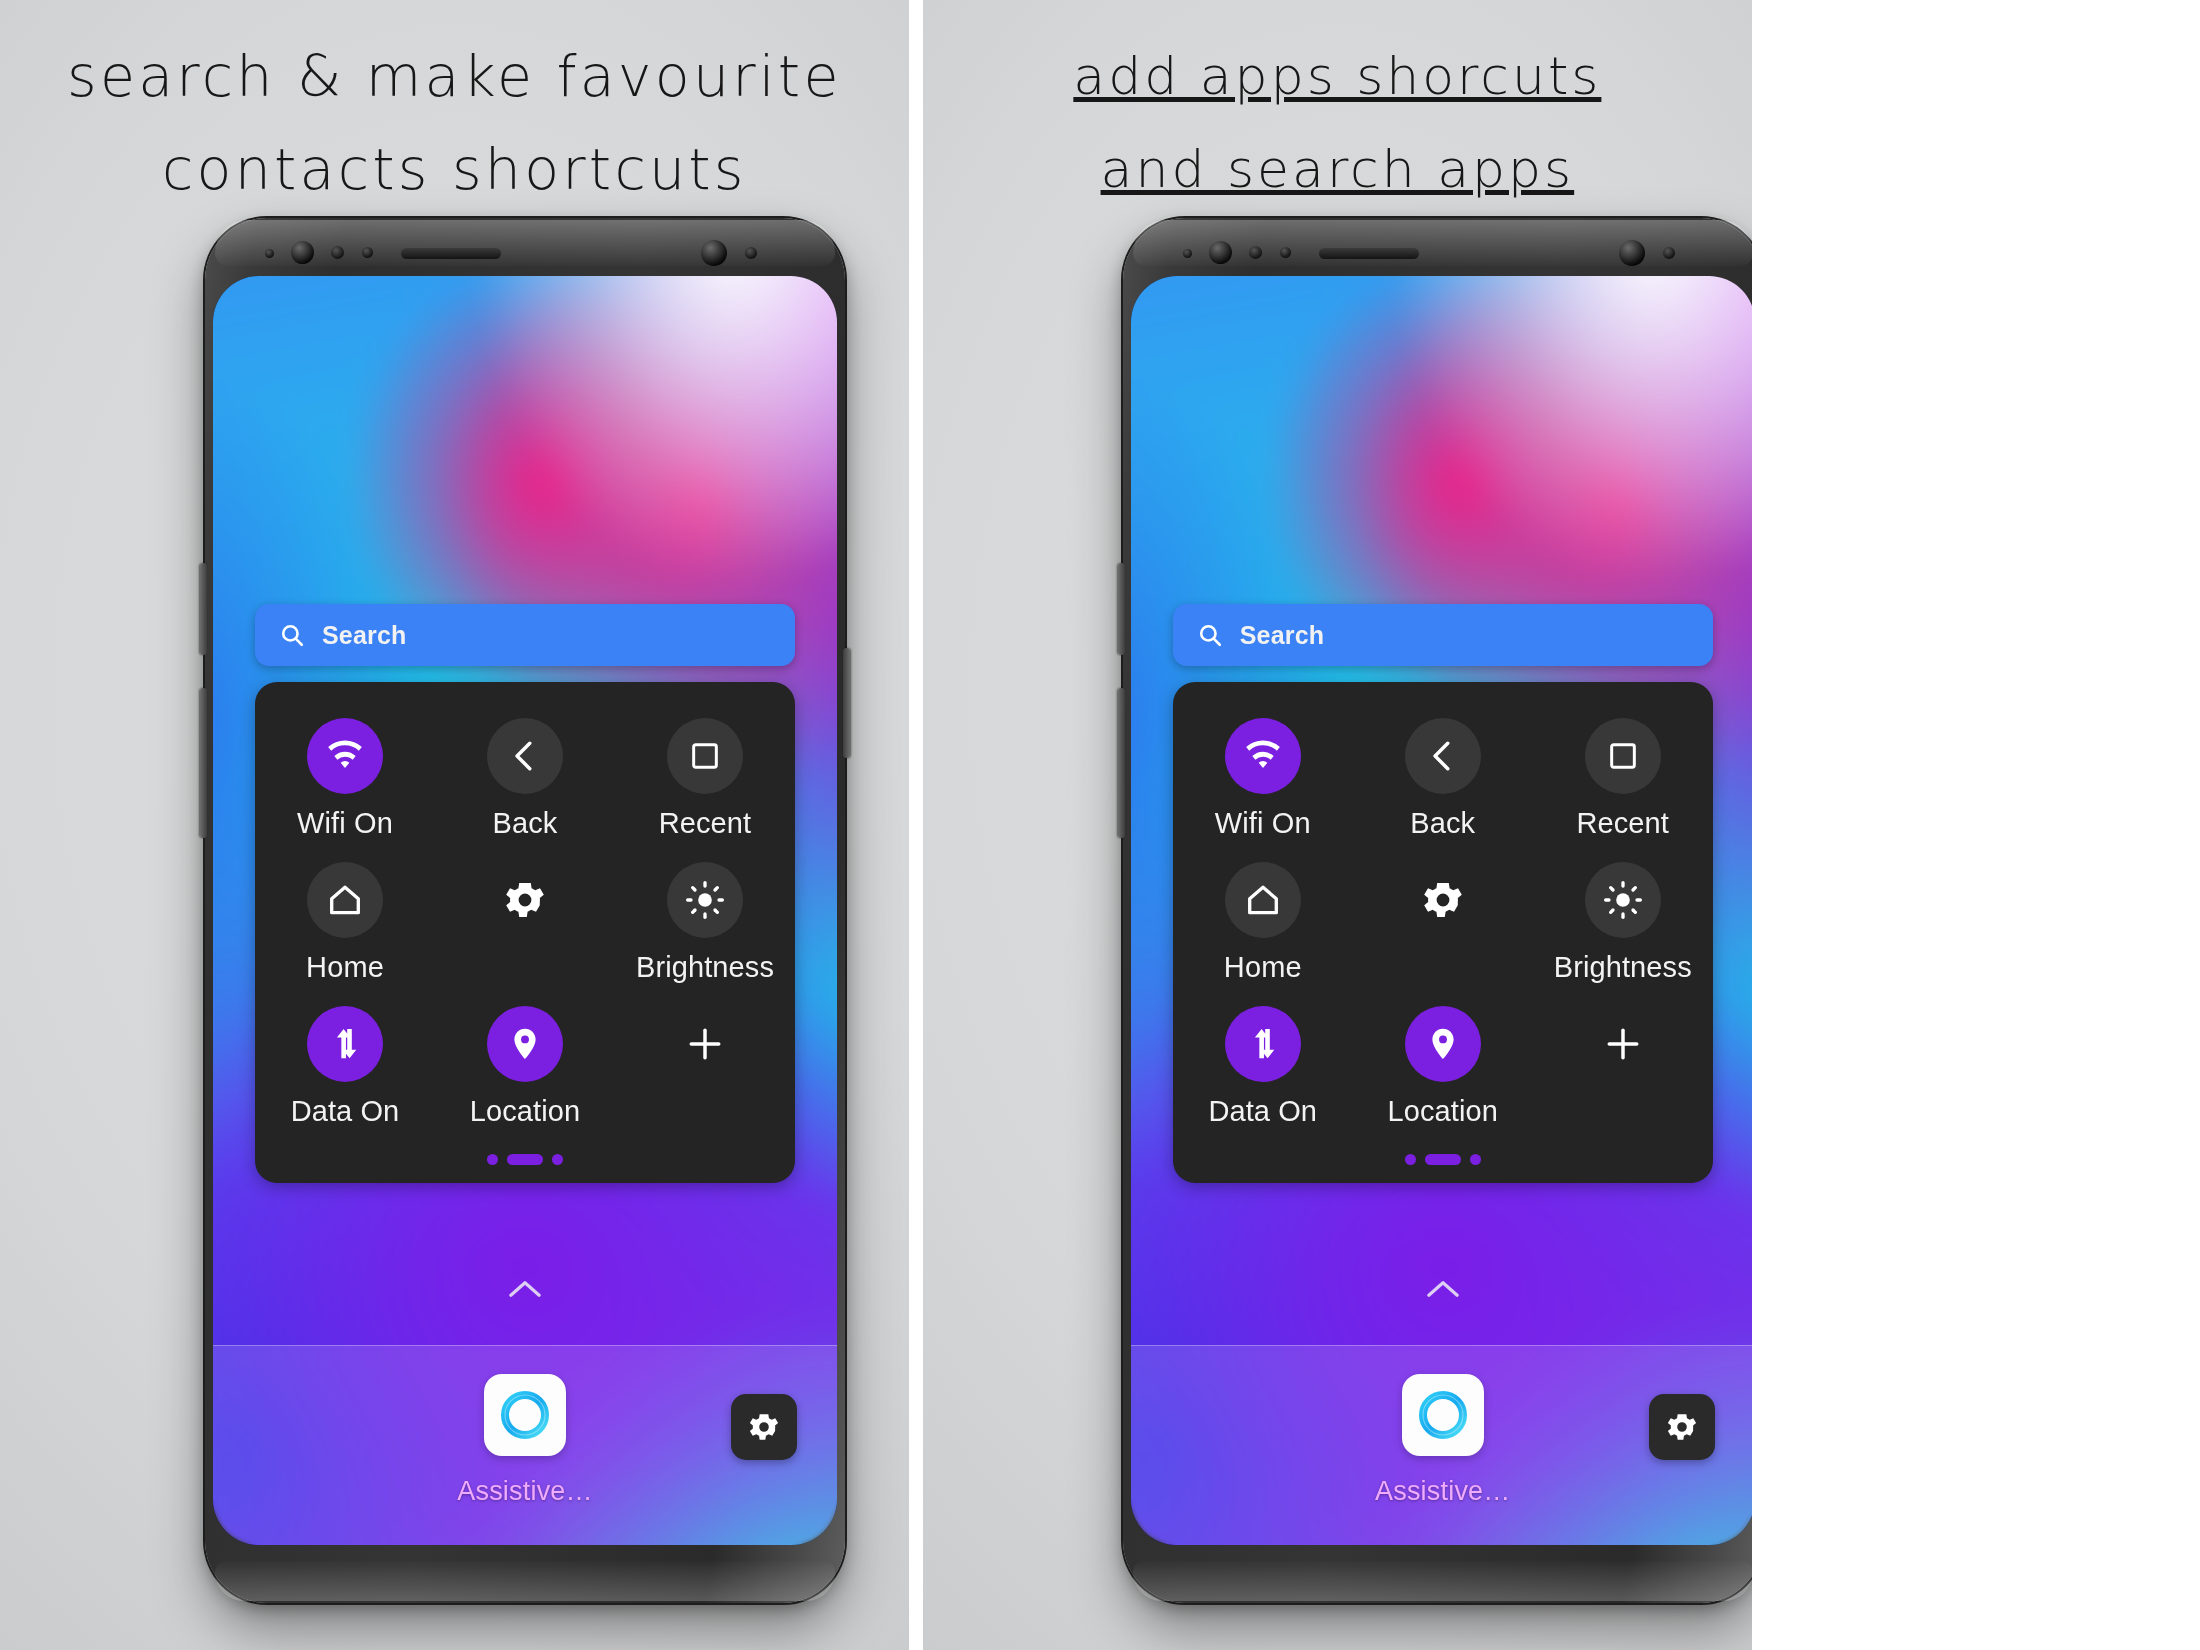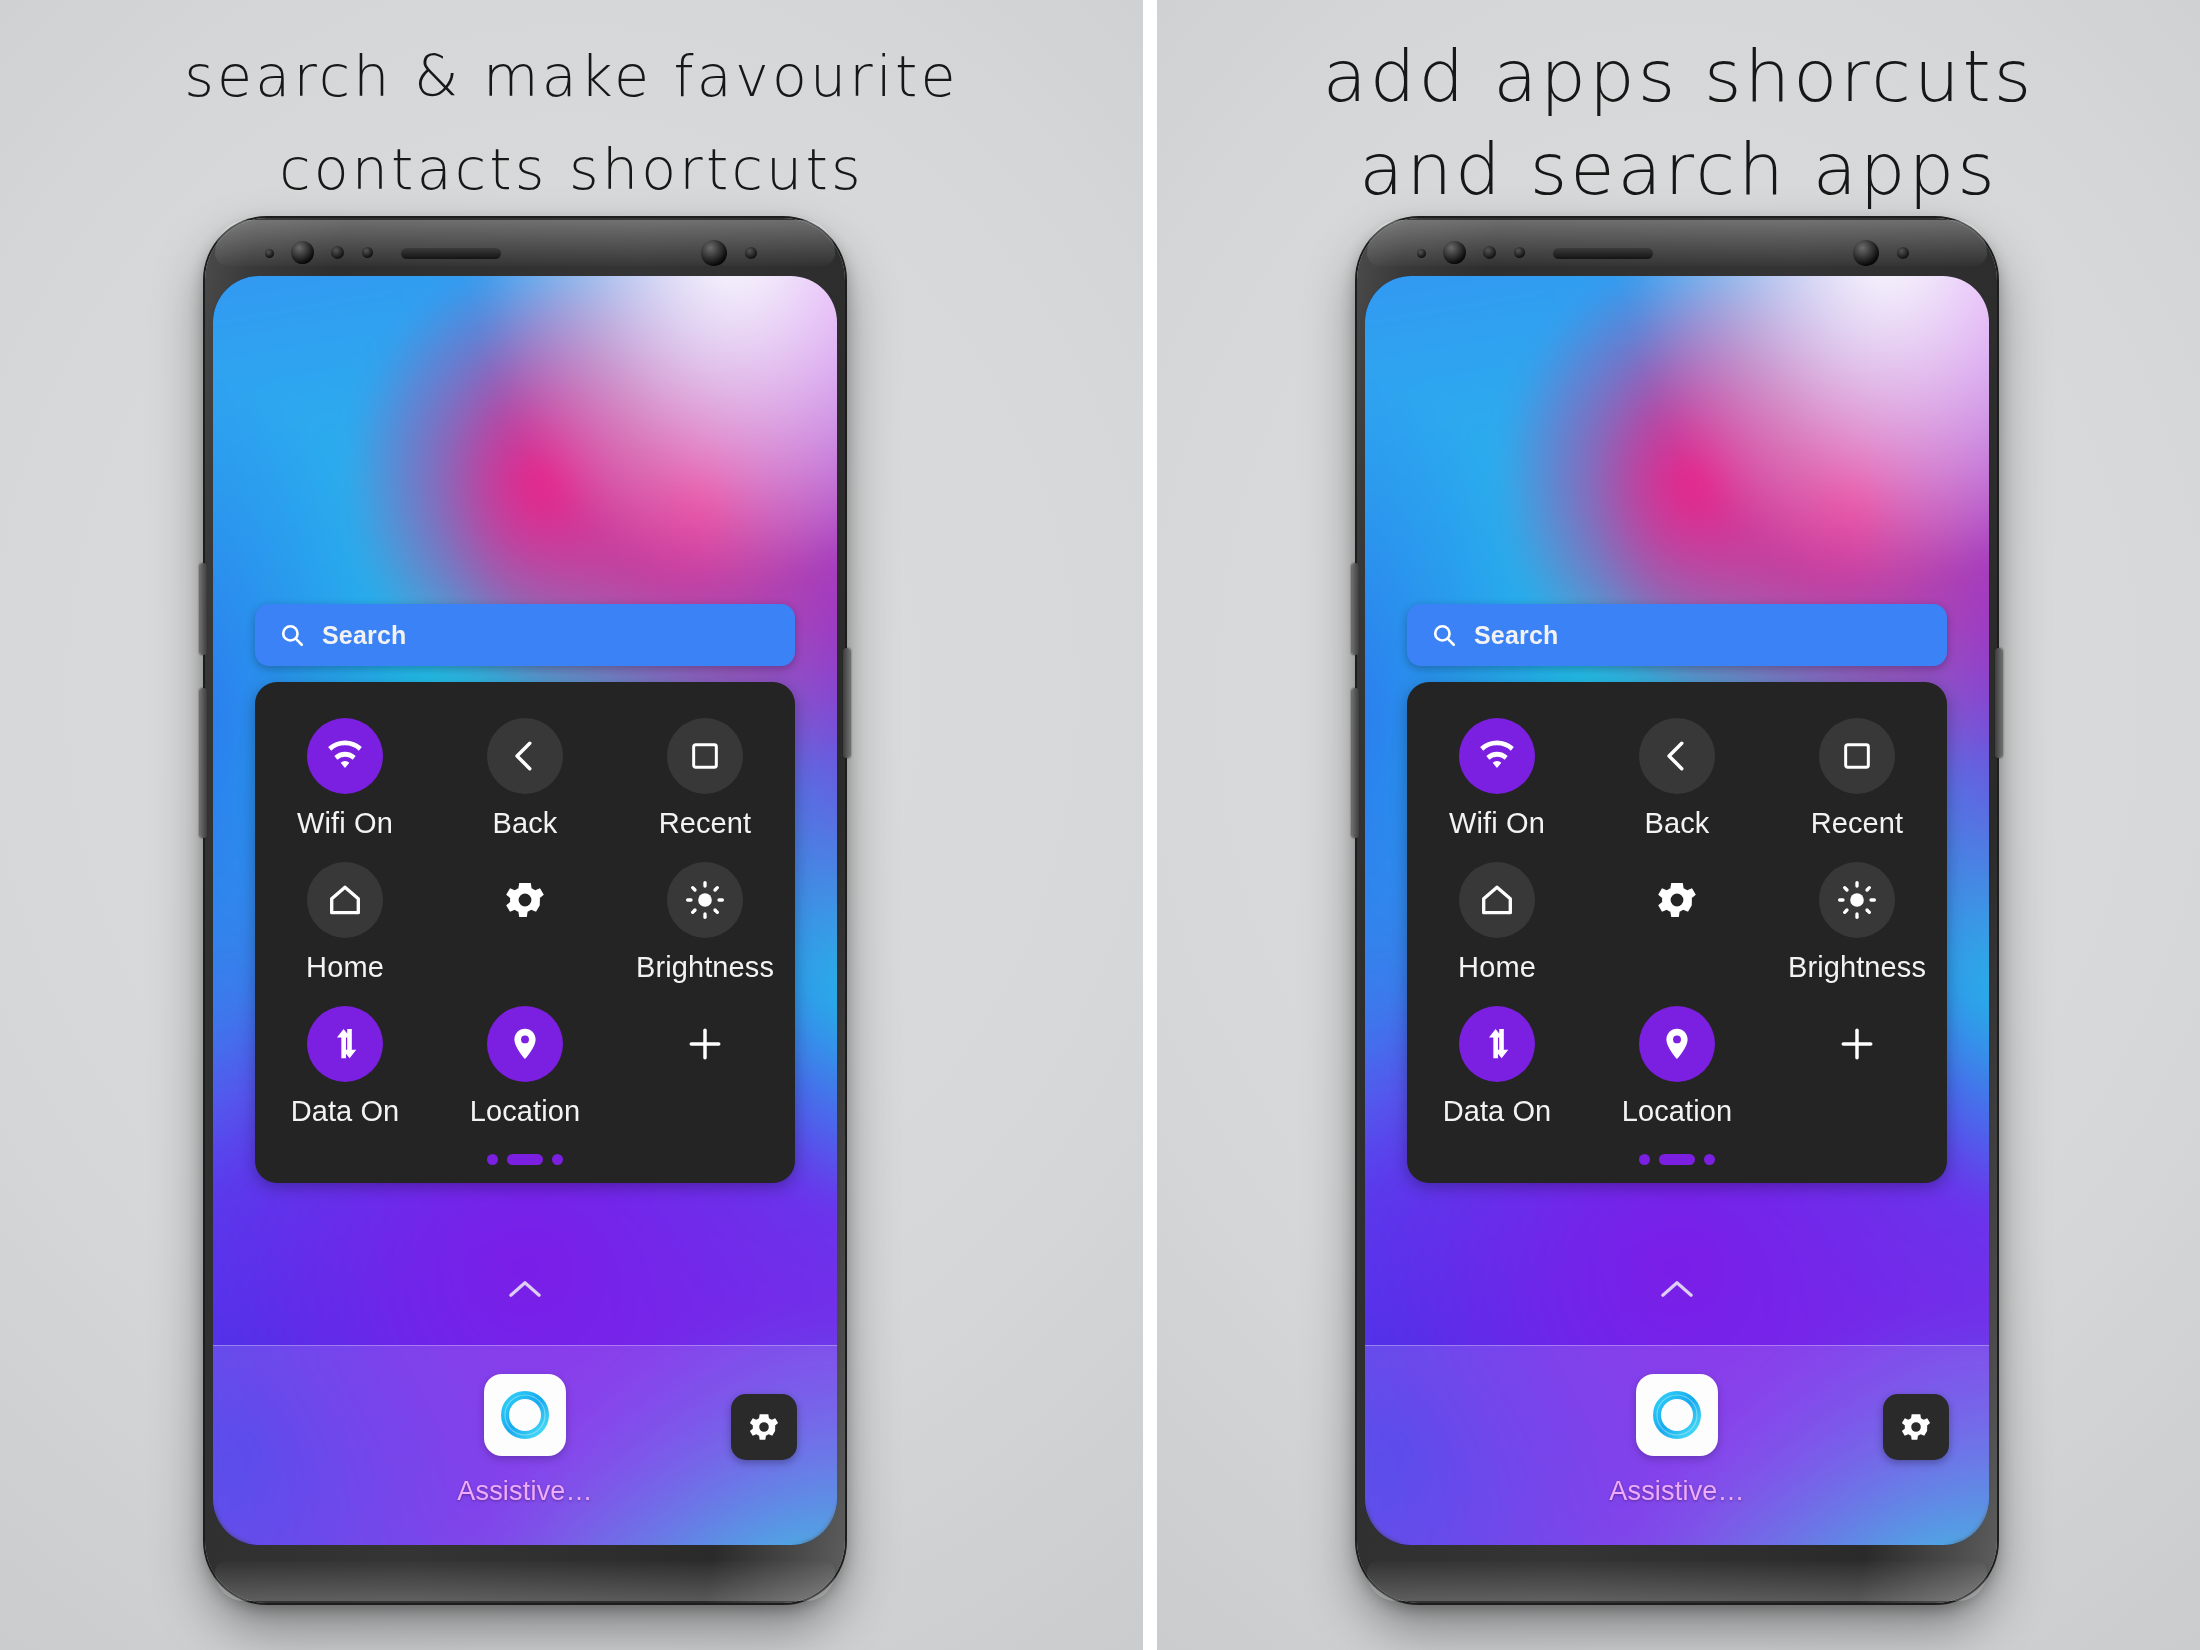--- a/index.html
+++ b/index.html
@@ -2,21 +2,21 @@
 <html><head>
 <meta charset="utf-8">
 <style>
   * { box-sizing: border-box; margin: 0; padding: 0; }
   html, body { width: 2200px; height: 1650px; }
   body {
     font-family: "Liberation Sans", sans-serif;
     background: #ffffff;
     overflow: hidden;
   }
-  .stage { position: relative; width: 2200px; height: 1650px; display: flex; justify-content: flex-end; }
+  .stage { position: relative; width: 1752px; height: 1650px; display: flex; justify-content: flex-end; }
 
   .panel {
     position: relative;
     height: 1650px;
     background:
       radial-gradient(ellipse 120% 95% at 50% 42%, #dcdddd 0%, #d6d7d8 45%, #c9cacb 78%, #bcbdbe 100%);
     overflow: hidden;
   }
   .panel-left  { width: 1143px; }
   .gutter      { width: 14px; height: 1650px; background: #ffffff; flex: 0 0 14px; }
@@ -29,21 +29,21 @@
     top: 30px;
     text-align: center;
     color: #171717;
     font-family: "DejaVu Sans", sans-serif;
     font-weight: 300;
     font-size: 57px;
     line-height: 93px;
     letter-spacing: 3.2px;
     white-space: pre-line;
   }
-  .panel-right .caption { font-size: 72px; letter-spacing: 3px; }
+  .panel-right .caption { font-size: 52px; letter-spacing: 3px; text-decoration: underline; }
 
   
   .phone {
     position: absolute;
     width: 640px;
     height: 1385px;
     border-radius: 62px;
     background:
       linear-gradient(100deg,#4d4d4d 0%, #3a3a3a 6%, #2e2e2e 16%, #343434 50%, #2a2a2a 84%, #4a4a4a 94%, #606060 100%);
     box-shadow:

